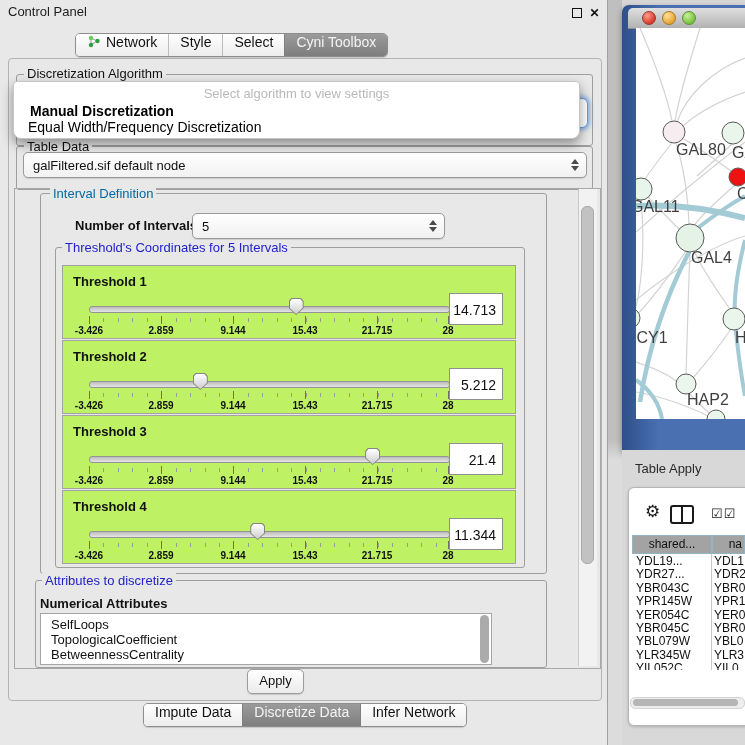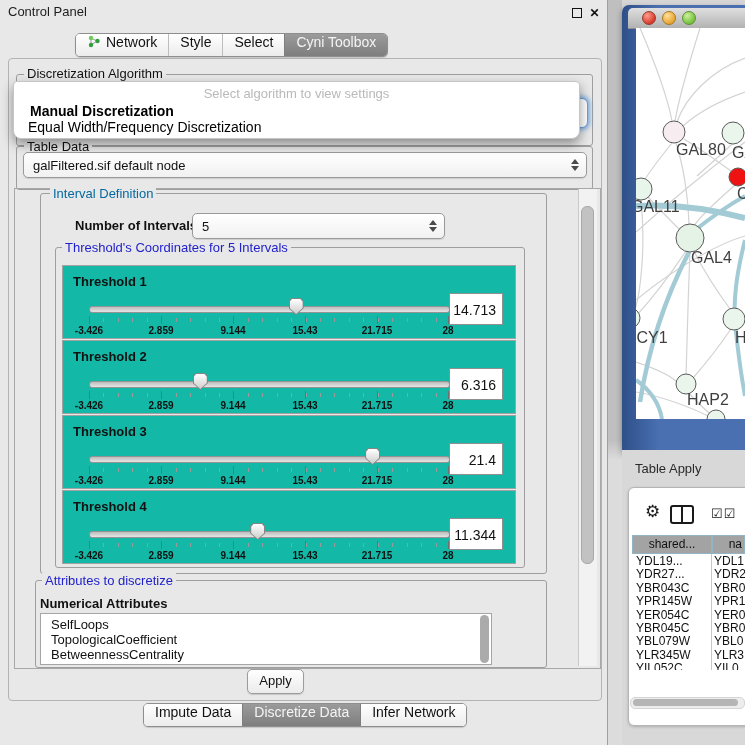--- a/index.html
+++ b/index.html
@@ -33,21 +33,21 @@
   .combo .val{padding-left:9px;flex:1;}
   .spin{width:9px;margin-right:7px;display:flex;flex-direction:column;align-items:center;gap:2px;}
   .spin .up{width:0;height:0;border-left:4px solid transparent;border-right:4px solid transparent;border-bottom:5px solid #4a4a4a;}
   .spin .dn{width:0;height:0;border-left:4px solid transparent;border-right:4px solid transparent;border-top:5px solid #4a4a4a;}
   
   #algo-popup{left:13px;top:81px;width:565px;height:56px;background:#fff;border:1px solid #c6c6c6;
     border-radius:4px 4px 8px 8px;box-shadow:0 5px 12px rgba(0,0,0,.4);}
   #algo-hint{left:0;top:4px;width:565px;text-align:center;font-size:13px;color:#b9b9b9;}
   .popup-item{left:0;width:560px;font-size:14px;color:#000;padding-left:16px;}
   
-  .thr-panel{left:62px;width:452px;height:72px;border:1px solid #a2a2a2;background:#14b8a6;}
+  .thr-panel{left:62px;width:452px;height:72px;border:1px solid #a2a2a2;background:#bef264;}
   .thr-label{left:10px;top:8px;font-size:13px;font-weight:bold;color:#111;}
   .track{left:26px;top:40px;width:359px;height:5px;border:1px solid #949494;border-radius:3px;
     background:linear-gradient(#bdbdbd,#e5e5e5);}
   .thumb{top:32px;width:15px;height:17px;}
   .thumb .o{position:absolute;inset:0;background:#858585;
     clip-path:polygon(50% 100%,0 60%,0 18%,18% 0,82% 0,100% 18%,100% 60%);}
   .thumb .i{position:absolute;inset:1px;background:linear-gradient(#ffffff,#cdcdcd);
     clip-path:polygon(50% 100%,0 60%,0 18%,18% 0,82% 0,100% 18%,100% 60%);}
   .ticks{left:26px;top:50px;width:361px;height:20px;}
   .minor{position:absolute;left:0;top:2px;width:361px;height:4px;
@@ -207,21 +207,21 @@
       <div class="maj" style="left:216px"></div>
         <div class="maj" style="left:288px"></div>
         <div class="maj" style="left:359px"></div>
       <span class="tick-lbl" style="left:0">-3.426</span>
       <span class="tick-lbl" style="left:72px">2.859</span>
       <span class="tick-lbl" style="left:144px">9.144</span>
       <span class="tick-lbl" style="left:216px">15.43</span>
       <span class="tick-lbl" style="left:288px">21.715</span>
       <span class="tick-lbl" style="left:359px">28</span>
     </div>
-    <div class="abs val-box">6.316</div>
+    <div class="abs val-box">5.212</div>
   </div>
 
   <div class="abs thr-panel" style="top:415px;">
     <span class="abs thr-label">Threshold 3</span>
     <div class="abs track"></div>
     <div class="abs thumb" id="thumb2" style="left: 302.11px;">
         <span class="o"></span>
         <span class="i"></span>
       </div>
     <div class="abs ticks">

